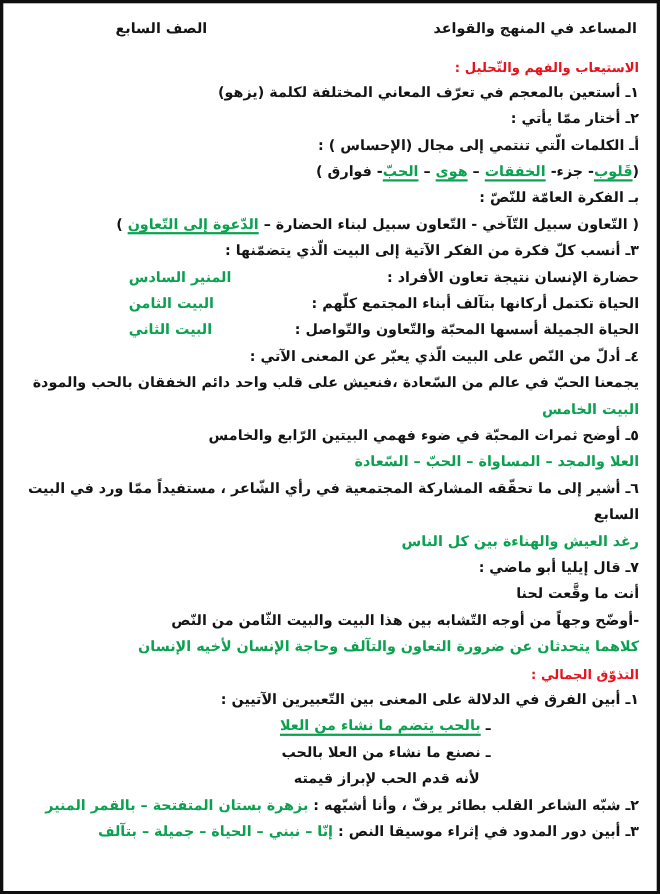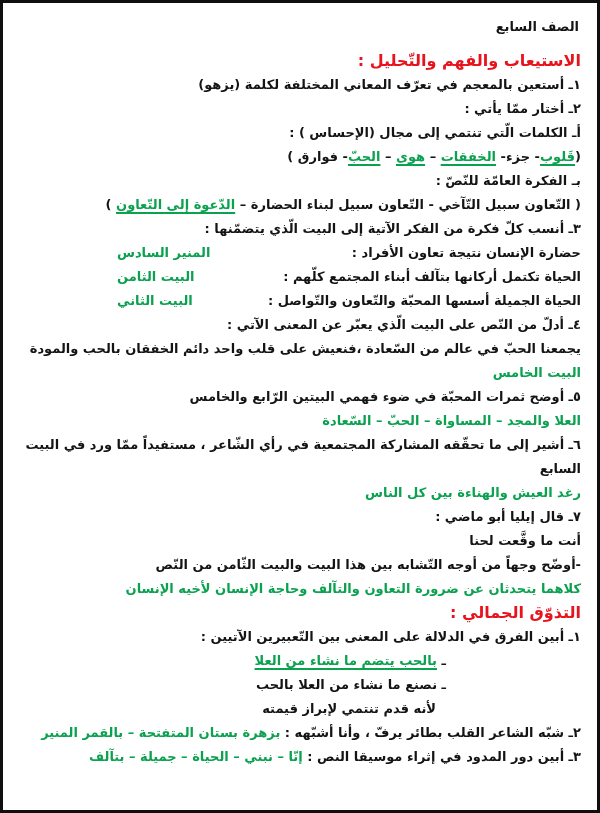--- a/index.html
+++ b/index.html
@@ -25,34 +25,35 @@
     padding-left:88px;padding-right:2px;
   }
   .header-row span{white-space:nowrap;}
   .lines{margin-top:15px;}
   .line{
     line-height:24px;
     font-size:13px;
     white-space:nowrap;
     color:var(--ink);
   }
-  .line.heading{color:var(--red);font-size:16px;}
+  .line.heading{color:var(--red);font-size:12px;}
   .g{color:var(--green);}
   .k{color:var(--ink);}
   .u{text-decoration:underline;text-underline-offset:3px;text-decoration-thickness:1.5px;}
   .qa{display:flex;justify-content:space-between;padding-left:100px;}
   .verse{display:flex;justify-content:space-between;padding-left:175px;}
   .ind1{padding-right:135px;}
   .ind2{padding-right:145px;}
 </style>
 </head>
 <body>
 
 <div class="page">
   <div class="header-row">
+    <span>المساعد في المنهج والقواعد</span>
     <span>الصف السابع</span>
   </div>
   <div class="lines">
       <div class="line heading">الاستيعاب والفهم والتّحليل :</div>
       <div class="line"><span class="k">١ـ أستعين بالمعجم في تعرّف المعاني المختلفة لكلمة (يزهو)</span></div>
       <div class="line"><span class="k">٢ـ أختار ممّا يأتي :</span></div>
       <div class="line"><span class="k">أـ الكلمات الّتي تنتمي إلى مجال (الإحساس ) :</span></div>
       <div class="line"><span class="k">(</span><span class="g u">قَلوب</span><span class="k">- جزء- </span><span class="g u">الخفقات</span><span class="k"> – </span><span class="g u">هوى</span><span class="k"> – </span><span class="g u">الحبّ</span><span class="k">- فوارق )</span></div>
       <div class="line"><span class="k">بـ الفكرة العامّة للنّصّ :</span></div>
       <div class="line"><span class="k">( التّعاون سبيل التّآخي  - التّعاون سبيل لبناء الحضارة – </span><span class="g u">الدّعوة إلى التّعاون</span><span class="k"> )</span></div>
@@ -80,17 +81,17 @@
       <div class="line"><span class="k">٧ـ قال إيليا أبو ماضي :</span></div>
       <div class="line verse">
         <span class="k">أنت ما وقَّعت لحنا</span>
       </div>
       <div class="line"><span class="k">-أوضّح وجهاً من أوجه التّشابه بين هذا البيت والبيت الثّامن من النّص</span></div>
       <div class="line"><span class="g">كلاهما يتحدثان عن ضرورة التعاون والتآلف وحاجة الإنسان لأخيه الإنسان</span></div>
       <div class="line heading">التذوّق الجمالي :</div>
       <div class="line"><span class="k">١ـ أبين الفرق في الدلالة على المعنى بين التّعبيرين الآتيين :</span></div>
       <div class="line ind1"><span class="k">ـ </span><span class="g u">بالحب يتضم ما نشاء من العلا</span></div>
       <div class="line ind1"><span class="k">ـ  نصنع ما نشاء من العلا بالحب</span></div>
-      <div class="line ind2"><span class="k">لأنه قدم تنتمي لإبراز قيمته</span></div>
+      <div class="line ind2"><span class="k">لأنه قدم الحب لإبراز قيمته</span></div>
       <div class="line"><span class="k">٢ـ شبّه الشاعر القلب بطائر يرفّ ، وأنا أشبّهه : </span><span class="g">بزهرة بستان المتفتحة – بالقمر المنير</span></div>
       <div class="line"><span class="k">٣ـ أبين دور المدود في إثراء موسيقا النص : </span><span class="g">إنّا – نبني – الحياة – جميلة – بتآلف</span></div>
     </div>
 </div>
 
 </body></html>

